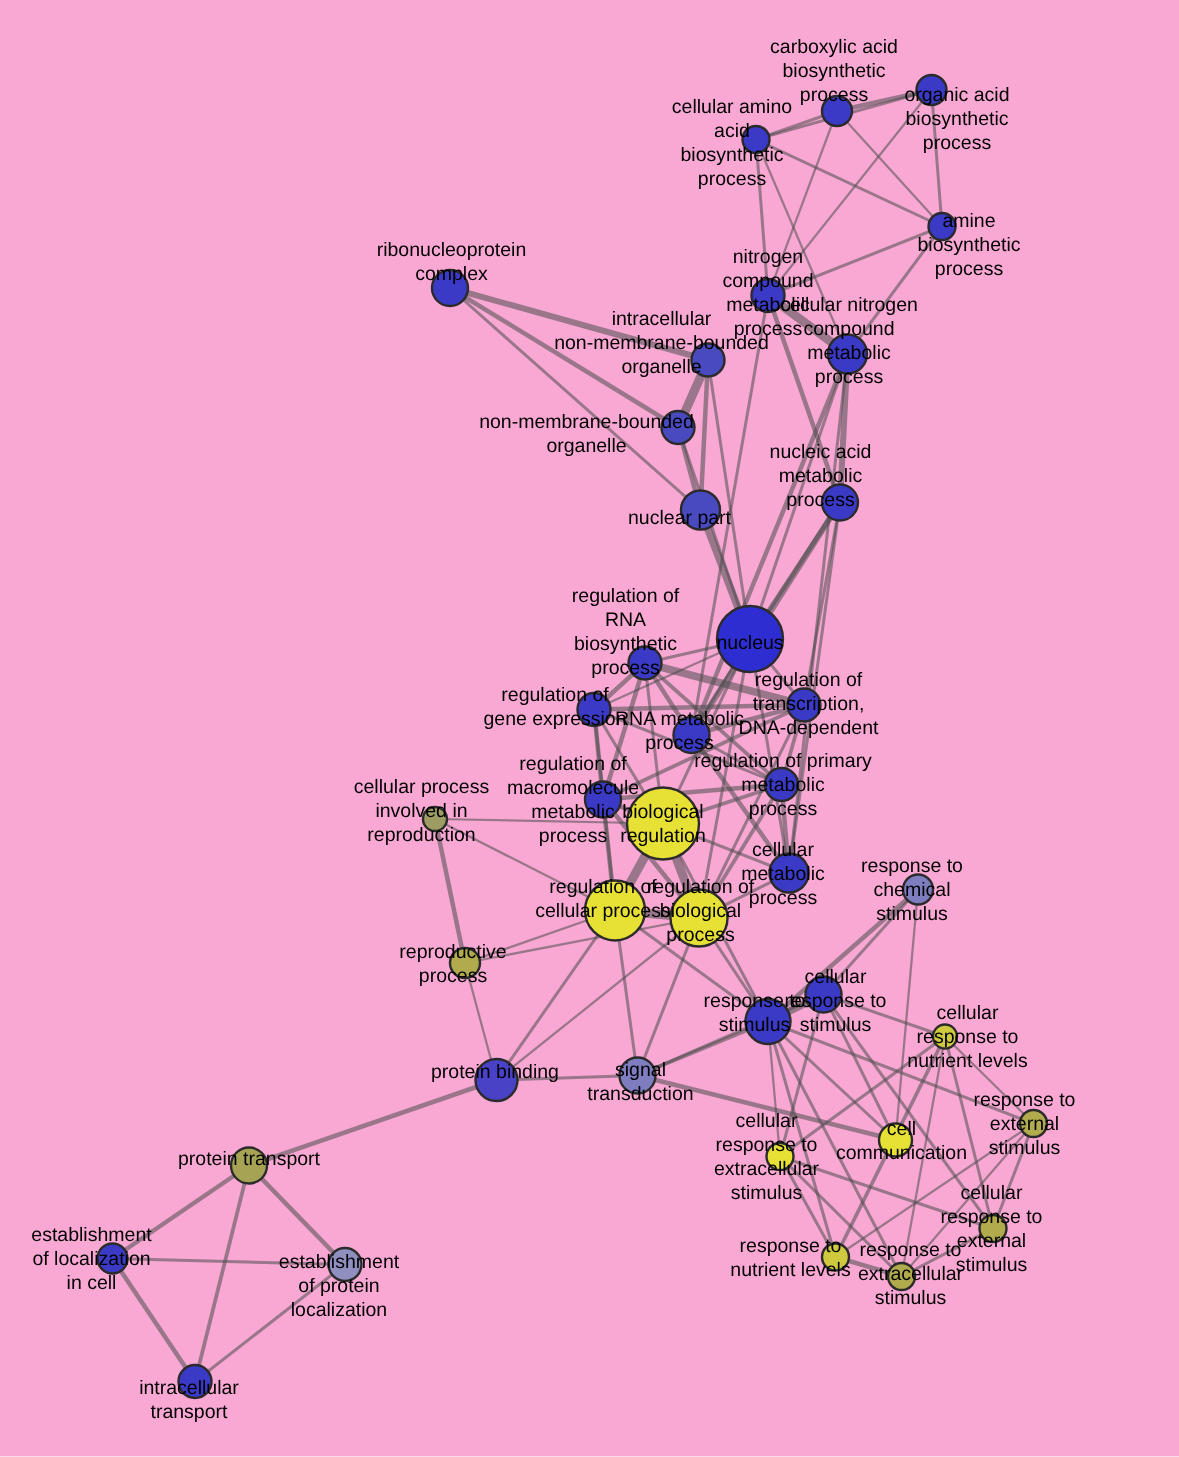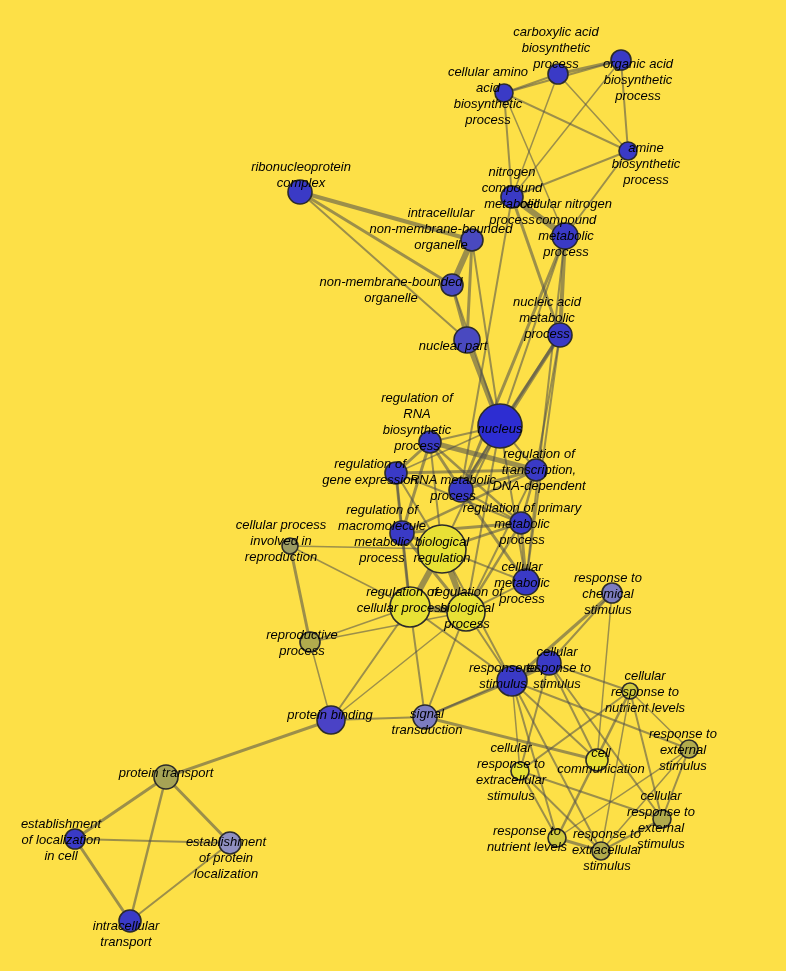--- a/index.html
+++ b/index.html
@@ -4,24 +4,23 @@
 <style>
   html, body {
     margin: 0;
     padding: 0;
     background: #ffffff;
   }
   .stage {
     position: relative;
     width: 786px;
     height: 971px;
-    background: #fde047;
+    background: #f9a8d4;
     overflow: hidden;
     font-family: "Liberation Sans", sans-serif;
-    font-style: italic;
   }
   svg text {
     font-family: "Liberation Sans", sans-serif;
     fill: #000000;
     paint-order: stroke;
   }
   svg circle {
     cursor: pointer;
   }
 </style>

